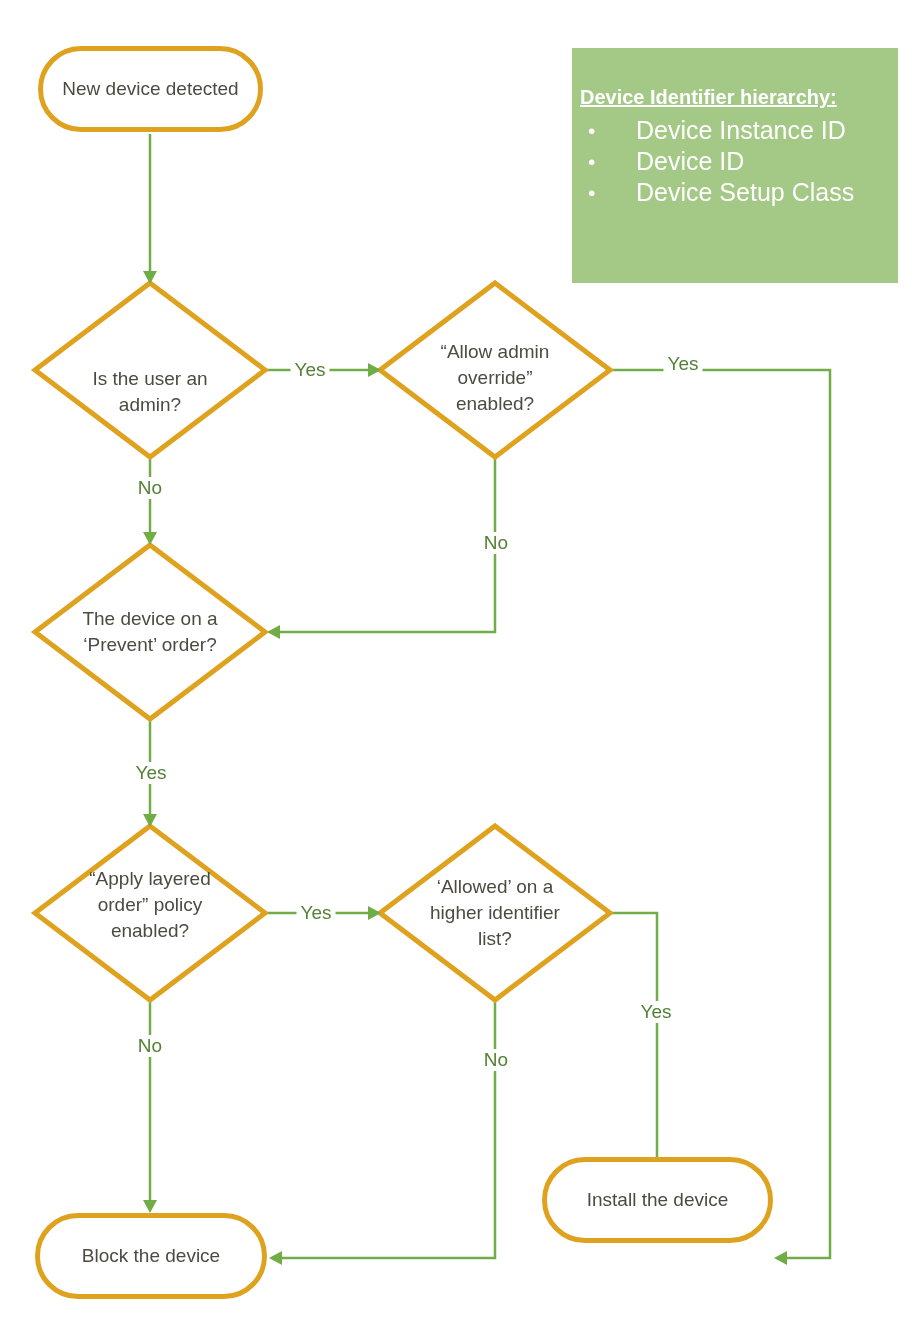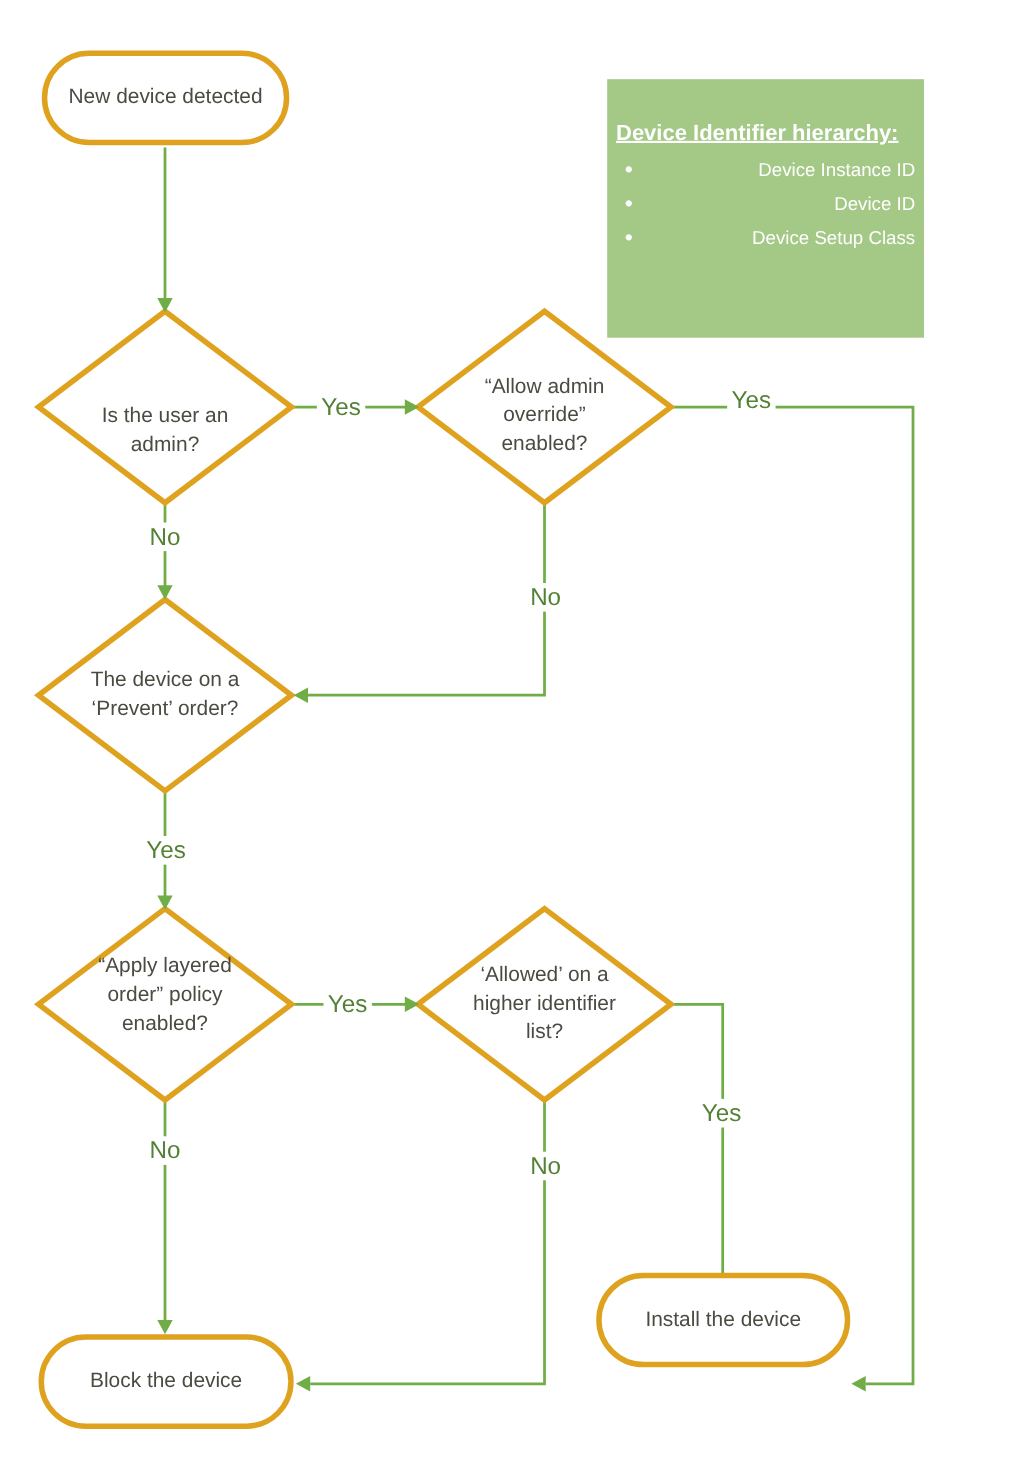--- a/index.html
+++ b/index.html
@@ -21,30 +21,30 @@
     position:absolute;border:5px solid var(--shape);border-radius:46px;background:#fff;
     display:flex;align-items:center;justify-content:center;
     color:var(--nodetext);font-size:19px;text-align:center;z-index:3;
   }
   .dtext{
     position:absolute;transform:translate(-50%,-50%);text-align:center;
     color:var(--nodetext);font-size:19px;line-height:26px;z-index:3;
   }
   .elabel{
     position:absolute;transform:translate(-50%,-50%);background:#fff;padding:0 4px;
-    color:var(--label);font-size:22px;z-index:4;
+    color:var(--label);font-size:19px;z-index:4;
   }
   .legend{
-    position:absolute;left:552px;top:48px;width:288px;height:235px;
+    position:absolute;left:572px;top:48px;width:326px;height:235px;
     background:var(--legendbg);color:var(--legendtext);
-    padding:38px 8px 0 8px;z-index:3;margin-top:24px;
+    padding:38px 8px 0 8px;z-index:3;
   }
   .legend h2{font-size:20px;font-weight:bold;text-decoration:underline;margin-bottom:6px;}
   .legend ul{list-style:none;}
-  .legend li{position:relative;padding-left:56px;font-size:17px;line-height:31px;text-align:right;}
+  .legend li{position:relative;padding-left:56px;font-size:25px;line-height:31px;}
   .legend li::before{content:"\2022";position:absolute;left:8px;font-size:21px;}
 </style>
 </head>
 <body>
 
 <div class="canvas">
 
   <svg class="wires" width="924" height="1326" viewBox="0 0 924 1326">
 
     <path class="conn" d="M150 134 L150 277"></path>

